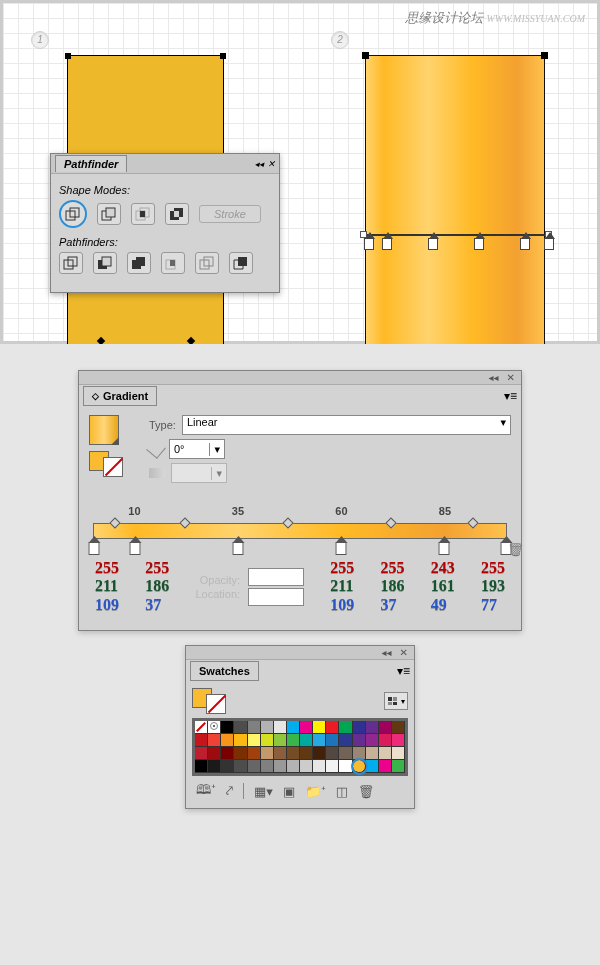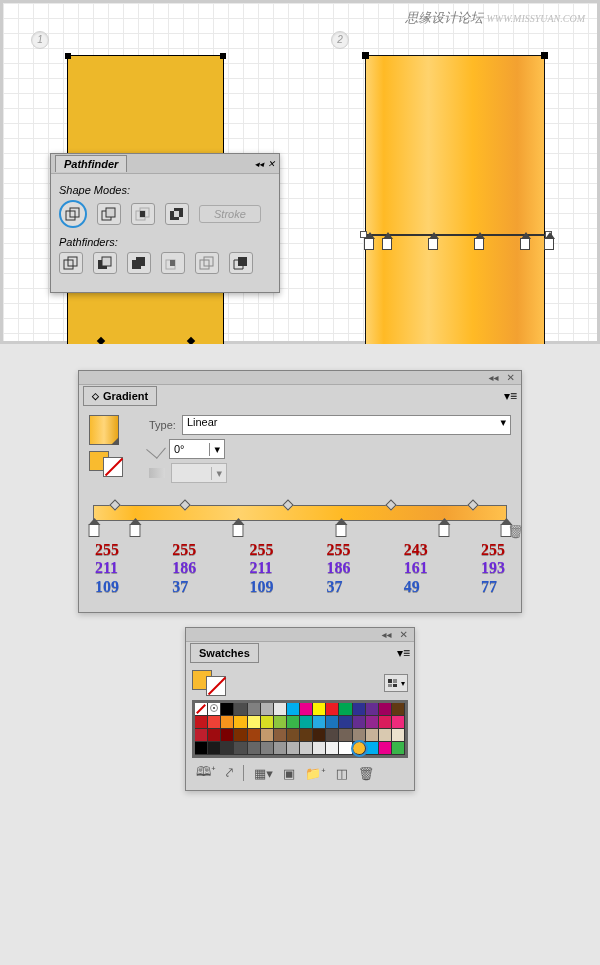--- a/index.html
+++ b/index.html
@@ -75,21 +75,21 @@
   .slider-labels span { position:absolute; transform:translateX(-50%); }
   .gslider { height: 16px; margin-top:4px; background: linear-gradient(90deg, rgb(255,211,109) 0%, rgb(255,186,37) 10%, rgb(255,211,109) 35%, rgb(255,186,37) 60%, rgb(243,161,49) 85%, rgb(255,193,77) 100%); border: 1px solid #666; position:relative;}
   .slider-dia { width:8px; height:8px; background:#d3d3d3; border:1px solid #555; position:absolute; top:-5px; transform: translateX(-50%) rotate(45deg);}
   .slider-stop { width:11px; height:13px; background:#fff; border:1px solid #555; position:absolute; top:18px; transform: translateX(-50%);}
   .slider-stop::before{ content:''; position:absolute; top:-7px; left:-1px; border-left:6px solid transparent; border-right:6px solid transparent; border-bottom:7px solid #555;}
   .trash { position:absolute; right:-18px; top:18px; font-size:13px; color:#777;}
   
   .rgb-row { display:flex; justify-content:space-between; margin-top: 20px; padding: 0 2px;}
   .rgb-col { text-align:left; font-family: Georgia, serif; font-weight:bold; font-size:16px; line-height:1.15; text-shadow: 0 1px 0 rgba(0,0,0,.3);}
   .rgb-col .r { color: #b30000; }
-  .rgb-col .g { color: #6d28d9; }
+  .rgb-col .g { color: #14532d; }
   .rgb-col .b { color: #2957c8; }
   .oploc { display:flex; flex-direction:column; gap:2px; }
   .oploc input { width: 56px; height:18px; border:1px solid #888; background:#fff;}
   .oploc-lbl { color:#b8b8b8; font-size:11px; text-align:right; padding-right:4px;}
   
   
   .swx { text-align: center; margin: 14px auto 20px; }
   .swatches { width: 230px; margin: 0 auto; background: #d3d3d3; border: 1px solid #818181; box-shadow: 0 2px 6px rgba(0,0,0,.2); }
   .sw-body { padding: 6px; }
   .sw-top { display:flex; align-items:center; gap:4px; margin-bottom:4px;}
@@ -279,20 +279,26 @@
           <div class="gp-row">
             <span style="width:16px;height:10px;background:linear-gradient(90deg,#999,#ddd);opacity:.4"></span>
             <div class="gp-input" style="opacity:.4">
                 <span class="arr">▾</span>
               </div>
           </div>
         </div>
       </div>
 
       <div class="slider-wrap">
+        <div class="slider-labels">
+          <span style="left:10%">10</span>
+          <span style="left:35%">35</span>
+          <span style="left:60%">60</span>
+          <span style="left:85%">85</span>
+        </div>
         <div class="gslider">
           <div class="slider-dia" style="left:5%"></div>
           <div class="slider-dia" style="left:22%"></div>
           <div class="slider-dia" style="left:47%"></div>
           <div class="slider-dia" style="left:72%"></div>
           <div class="slider-dia" style="left:92%"></div>
           <div class="slider-stop" style="left:0%"></div>
           <div class="slider-stop" style="left:10%"></div>
           <div class="slider-stop" style="left:35%"></div>
           <div class="slider-stop" style="left:60%"></div>
@@ -305,20 +311,30 @@
           <div class="rgb-col">
               <div class="r">255</div>
               <div class="g">211</div>
               <div class="b">109</div>
             </div>
           <div class="rgb-col">
               <div class="r">255</div>
               <div class="g">186</div>
               <div class="b">37</div>
             </div>
+          <div style="display:flex;gap:4px;align-items:center">
+            <div class="oploc">
+                <div class="oploc-lbl">Opacity:</div>
+                <div class="oploc-lbl">Location:</div>
+              </div>
+            <div class="oploc">
+                <input style="">
+                <input style="">
+              </div>
+          </div>
           <div class="rgb-col">
               <div class="r">255</div>
               <div class="g">211</div>
               <div class="b">109</div>
             </div>
           <div class="rgb-col">
               <div class="r">255</div>
               <div class="g">186</div>
               <div class="b">37</div>
             </div>

